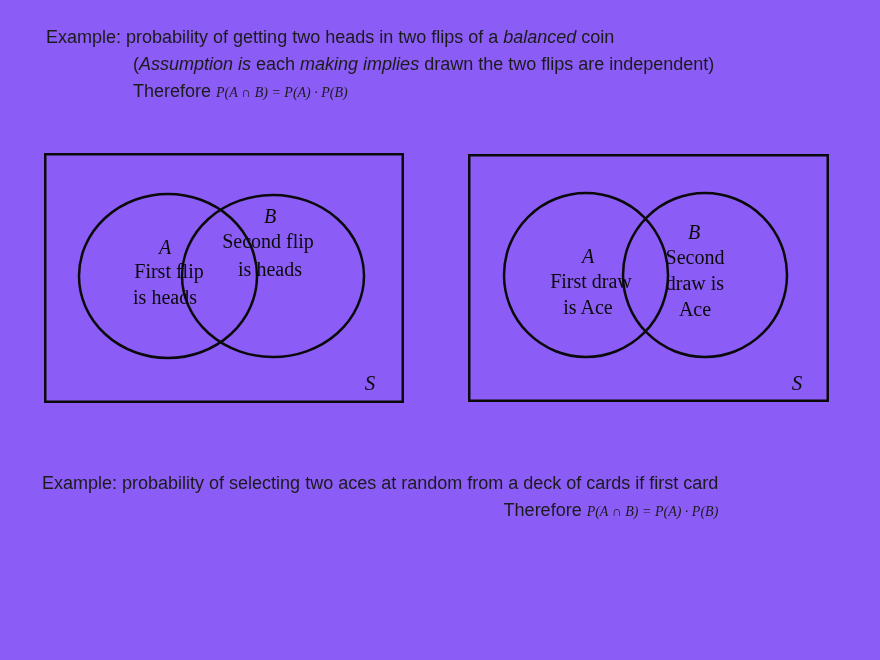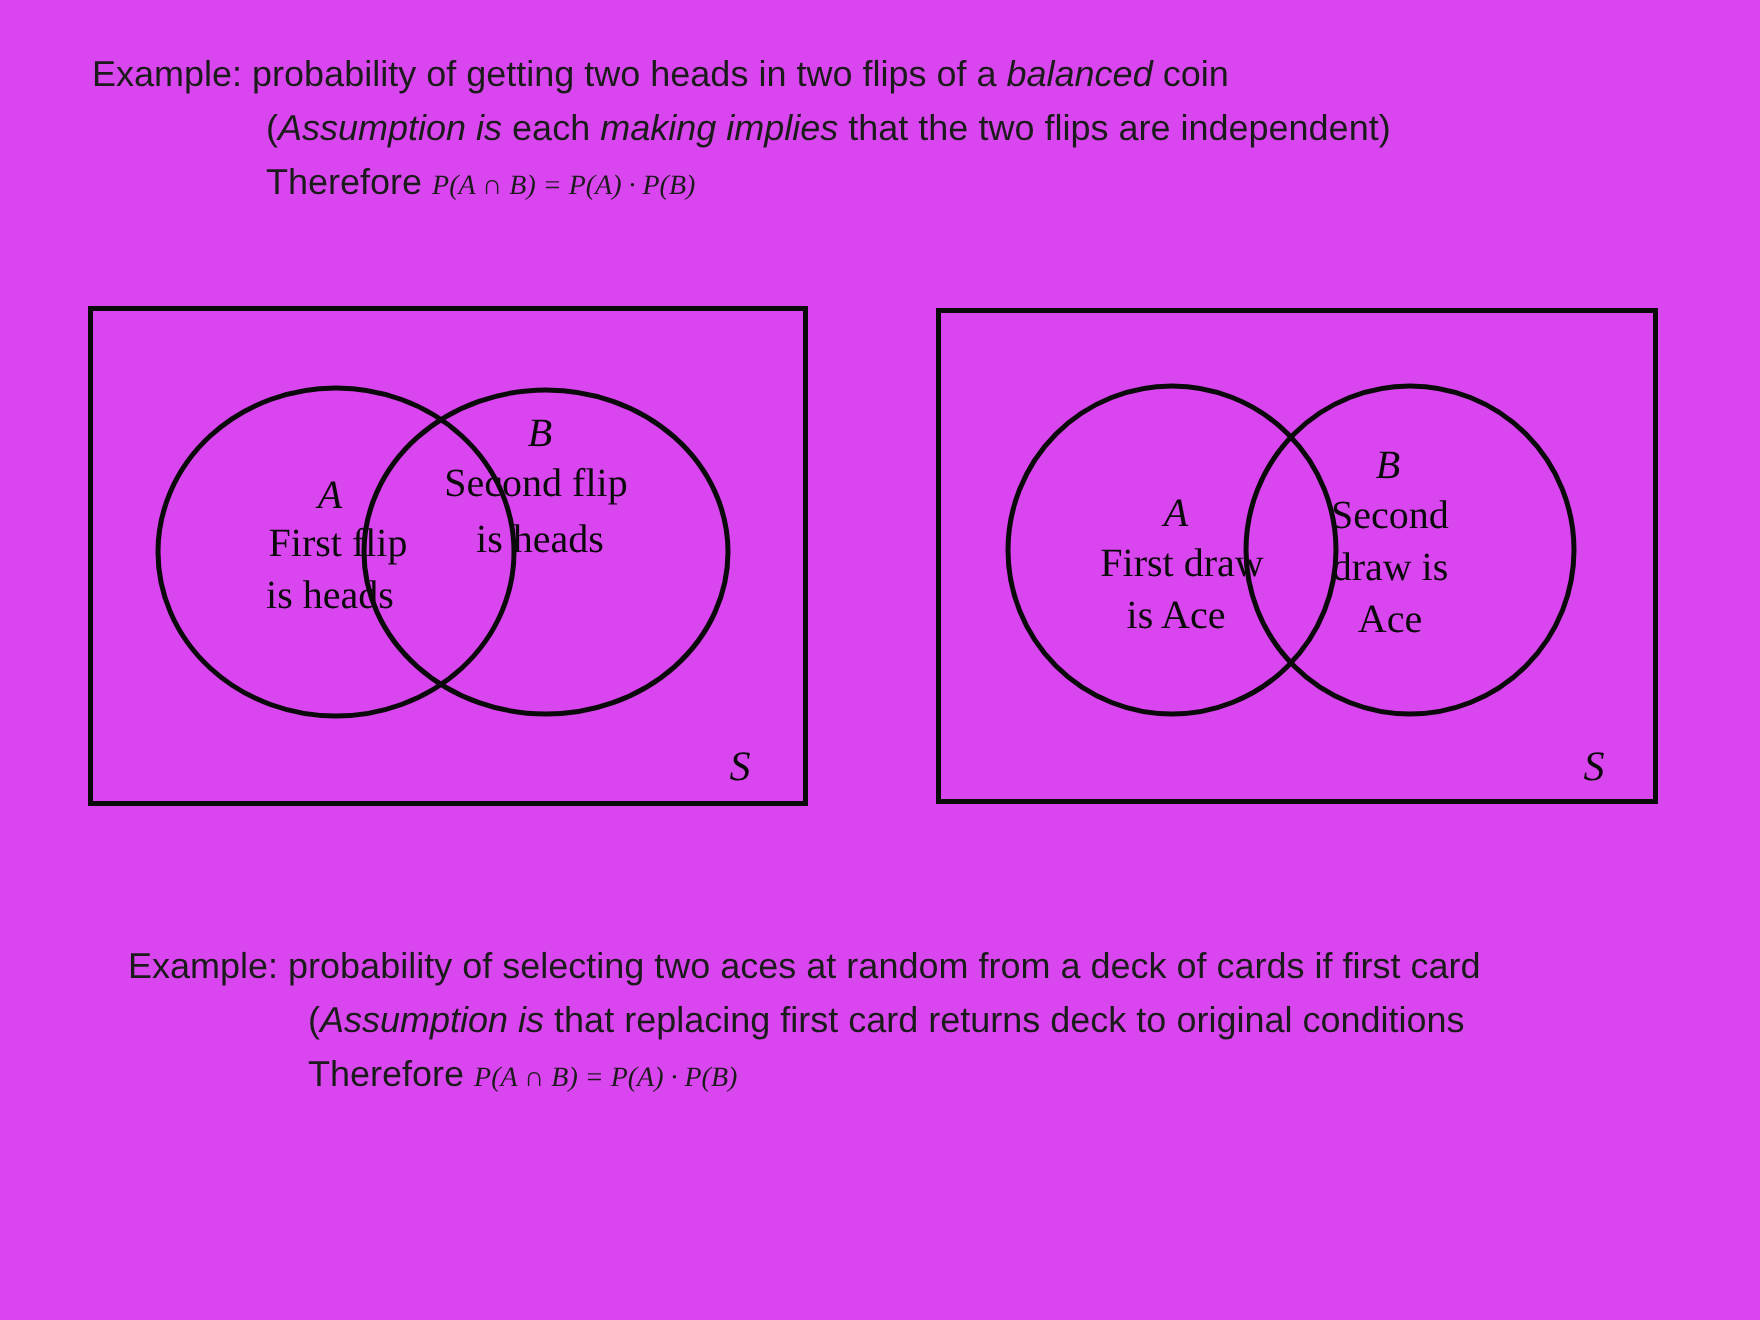--- a/index.html
+++ b/index.html
@@ -1,41 +1,41 @@
 <!DOCTYPE html>
 <html><head>
 <meta charset="utf-8">
 <style>
   html, body { margin: 0; padding: 0; background: #ffffff; }
   .page {
     position: relative;
     width: 880px;
     height: 660px;
-    background: #d946ef;
+    background: #8b5cf6;
     overflow: hidden;
     font-family: "Liberation Sans", sans-serif;
     color: #1b1b1b;
   }
   .tblock {
     position: absolute;
     font-size: 18px;
     line-height: 27px;
     color: #1b1b1b;
   }
   .tblock .line { white-space: pre; }
   .line.indent1 { margin-left: 87px; }
   .line.indent2 { margin-left: 90px; }
   .em { font-style: italic; }
   .math {
     font-family: "Liberation Serif", serif;
     font-style: italic;
     font-size: 14px;
   }
   #top-text { left: 46px; top: 24px; }
-  #bottom-text { left: 64px; top: 470px; }
+  #bottom-text { left: 42px; top: 470px; text-align: right; }
 
   svg.venn { position: absolute; display: block; }
   #venn-left  { left: 44px;  top: 153px; }
   #venn-right { left: 468px; top: 154px; }
 
   svg.venn rect, svg.venn ellipse, svg.venn circle {
     fill: none;
     stroke: #0a0a0a;
     stroke-width: 2.5;
   }
@@ -48,21 +48,21 @@
   svg.venn text.it { font-style: italic; }
   svg.venn text.s-label { font-style: italic; font-size: 21px; }
 </style>
 </head>
 <body>
 
 <div class="page">
 
   <div class="tblock" id="top-text">
     <div class="line"><span>Example: probability of getting two heads in two flips of a </span><span class="em">balanced</span><span> coin</span></div>
-    <div class="line indent1"><span>(</span><span class="em">Assumption is</span><span> each </span><span class="em">making implies</span><span> that the two flips are independent)</span></div>
+    <div class="line indent1"><span>(</span><span class="em">Assumption is</span><span> each </span><span class="em">making implies</span><span> drawn the two flips are independent)</span></div>
     <div class="line indent1"><span>Therefore </span><span class="math">P(A ∩ B) = P(A) · P(B)</span></div>
   </div>
 
   <svg class="venn" id="venn-left" width="360" height="250" viewBox="0 0 360 250">
     <rect x="1.25" y="1.25" width="357.5" height="247.5"></rect>
     <ellipse cx="124" cy="123" rx="89" ry="82"></ellipse>
     <ellipse cx="229" cy="123" rx="91" ry="81"></ellipse>
     <text class="it" x="121" y="101">A</text>
     <text x="125" y="125">First flip</text>
     <text x="121" y="151">is heads</text>
@@ -81,17 +81,16 @@
     <text x="120" y="160">is Ace</text>
     <text class="it" x="226" y="85">B</text>
     <text x="227" y="110">Second</text>
     <text x="227" y="136">draw is</text>
     <text x="227" y="162">Ace</text>
     <text class="s-label" x="329" y="236">S</text>
   </svg>
 
   <div class="tblock" id="bottom-text">
     <div class="line"><span>Example: probability of selecting two aces at random from a deck of cards if first card</span></div>
-    <div class="line indent2"><span>(</span><span class="em">Assumption is</span><span> that replacing first card returns deck to original conditions</span></div>
     <div class="line indent2"><span>Therefore </span><span class="math">P(A ∩ B) = P(A) · P(B)</span></div>
   </div>
 
 </div>
 
 </body></html>

